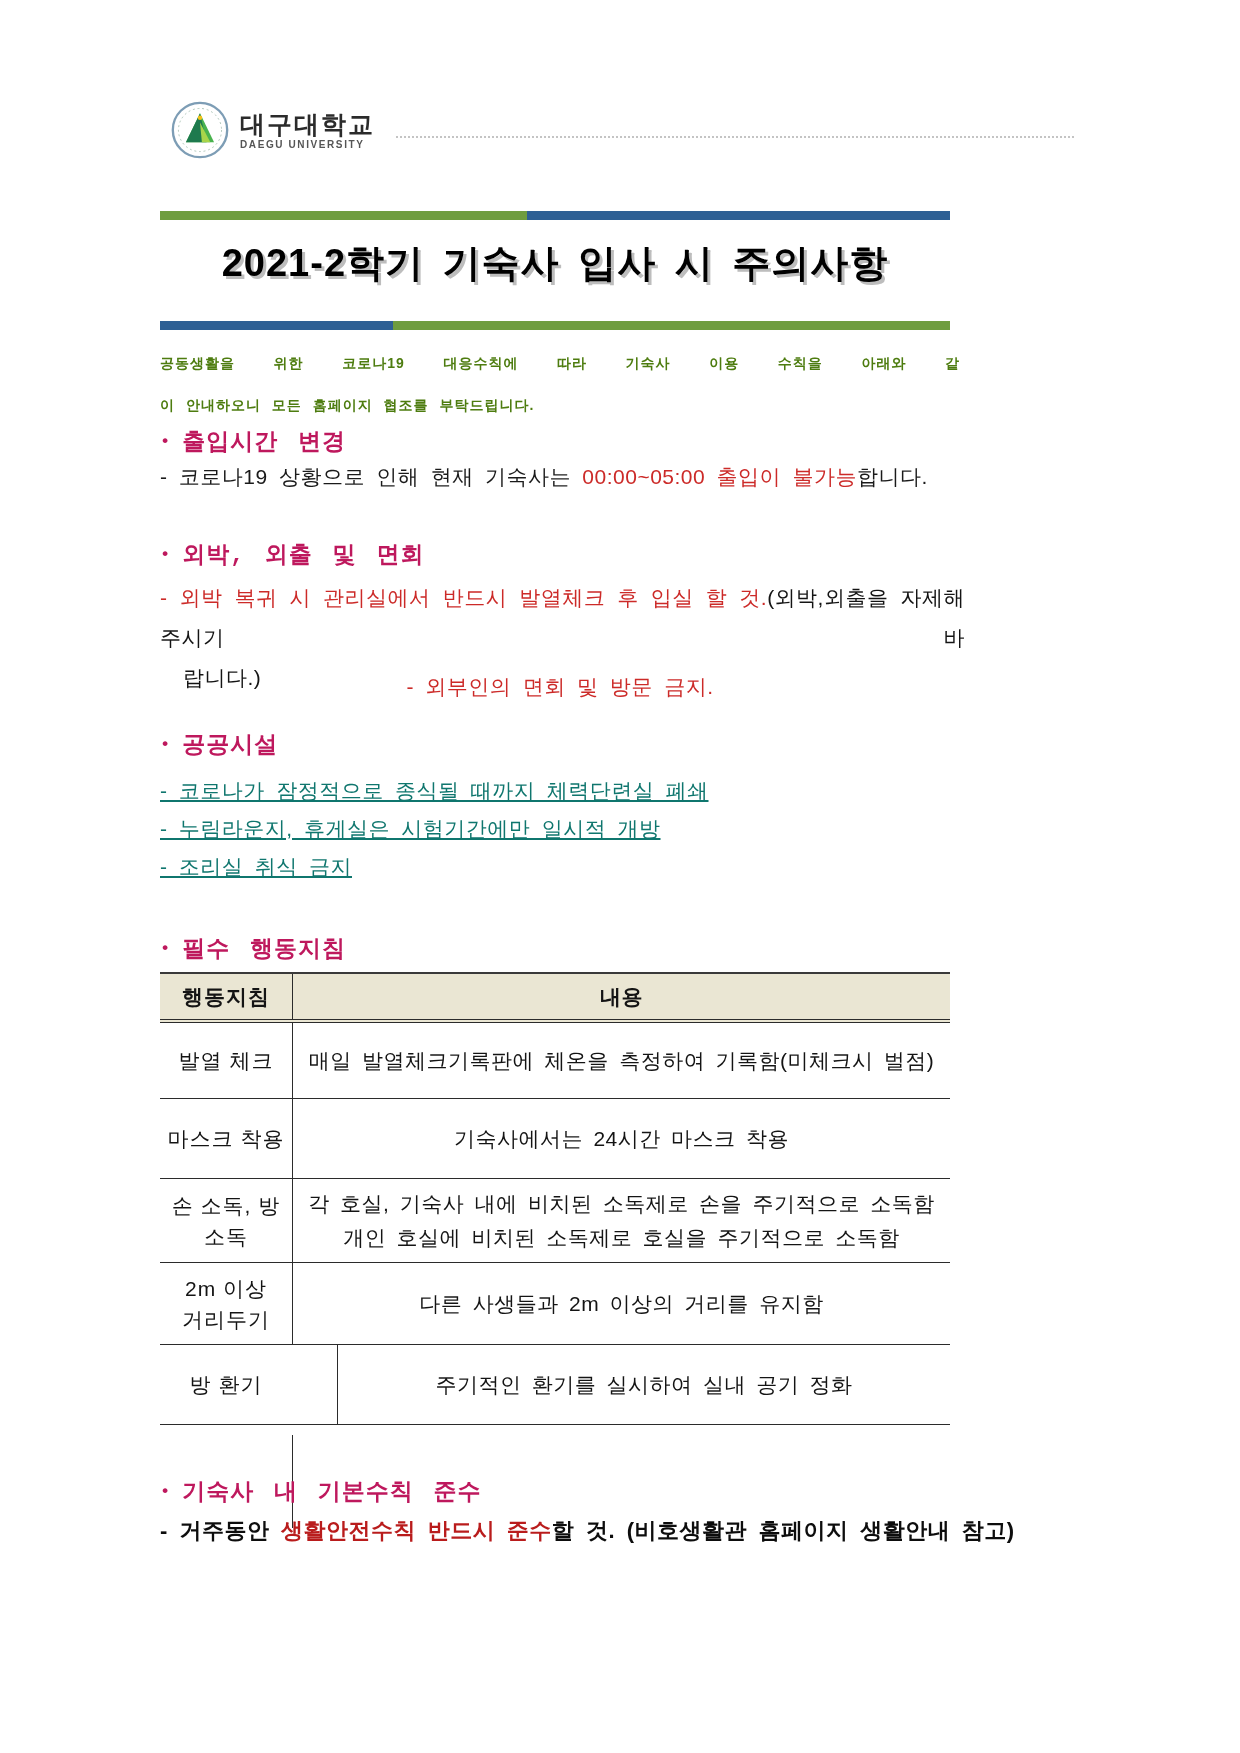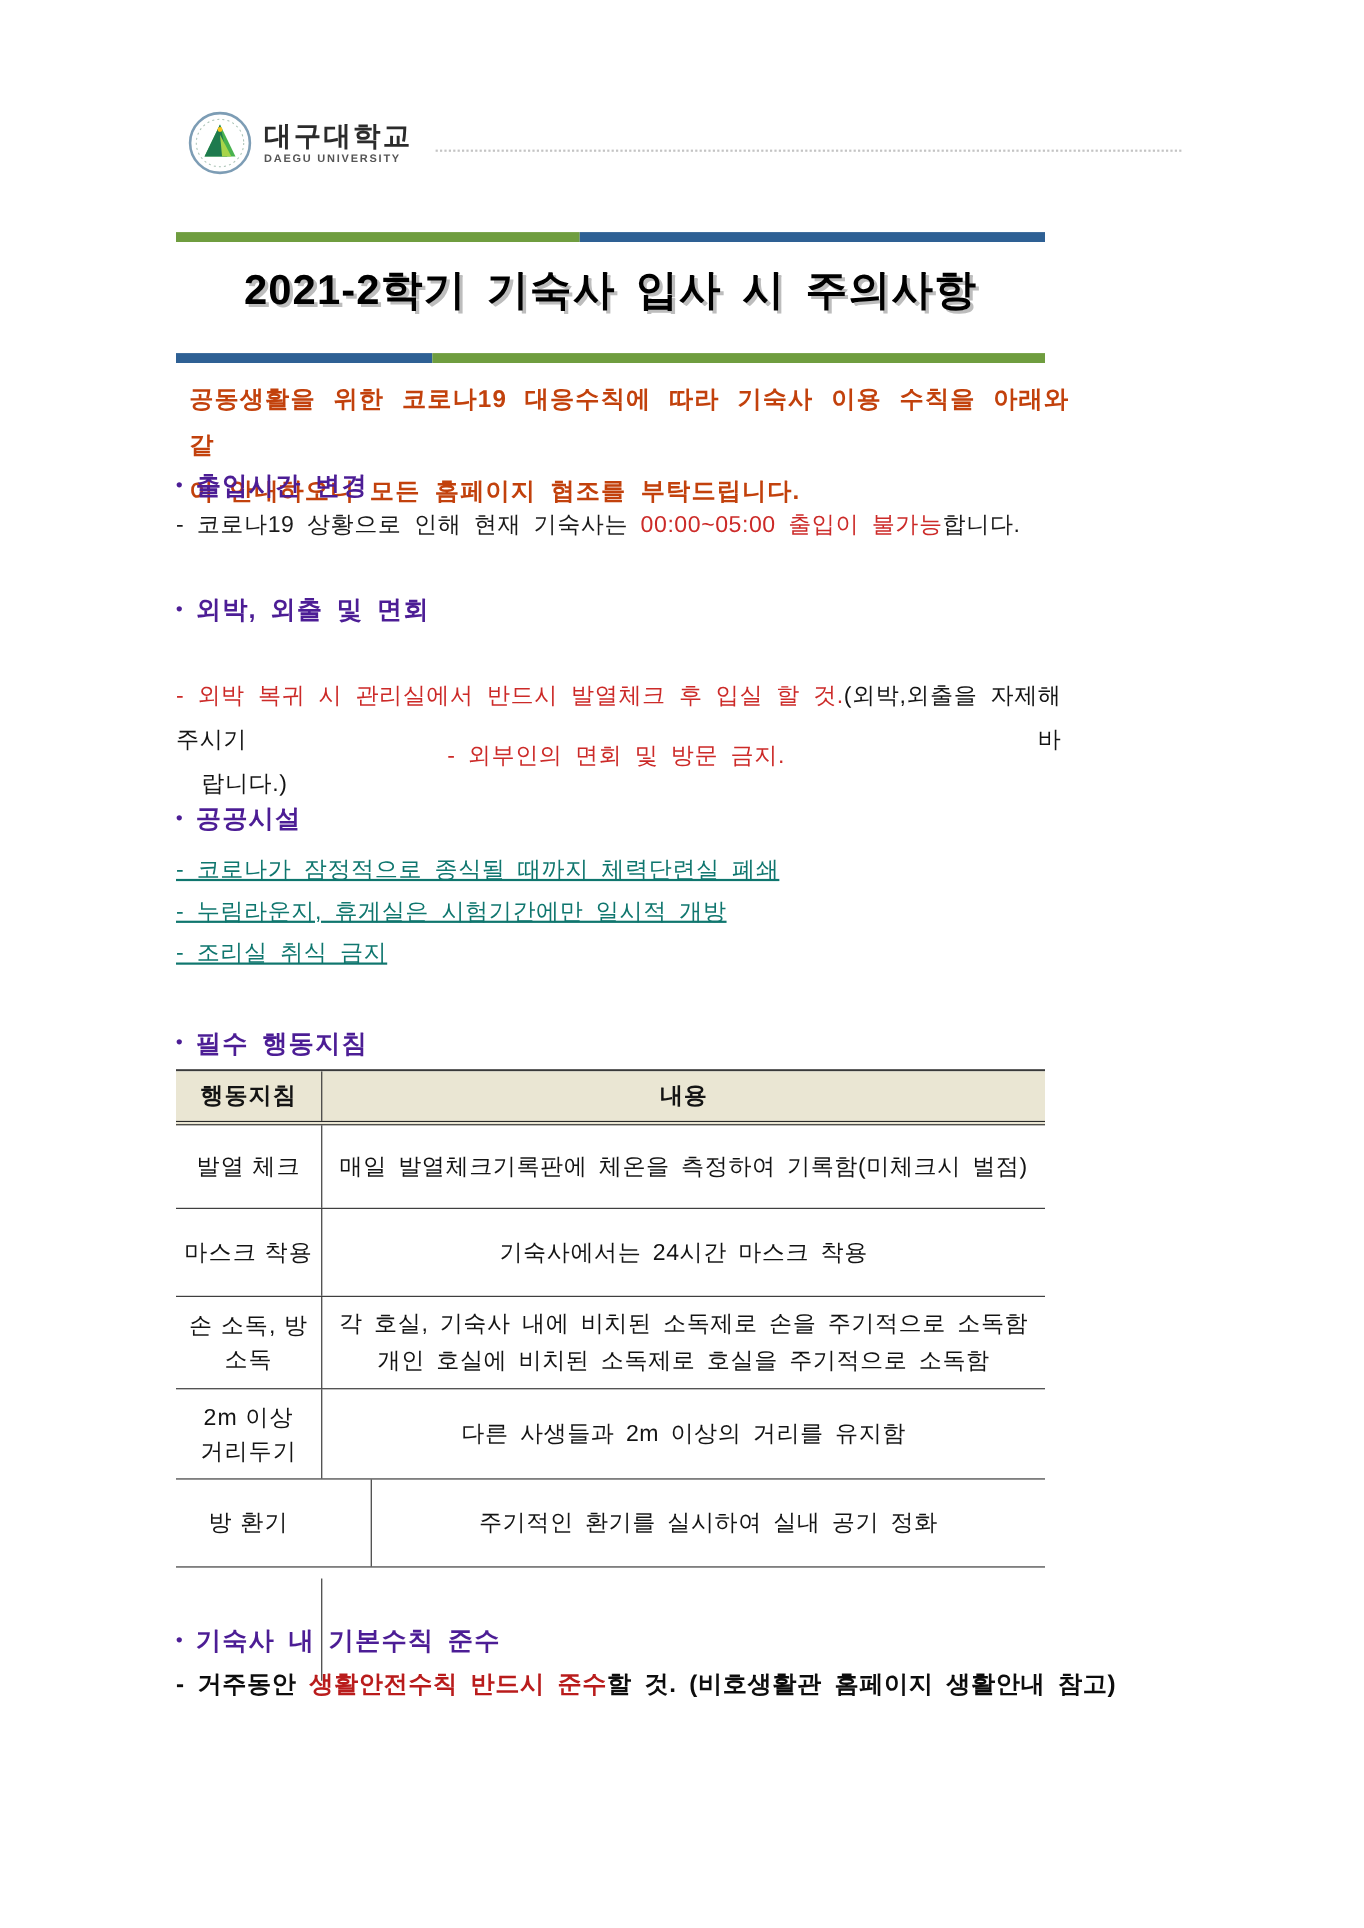--- a/index.html
+++ b/index.html
@@ -31,34 +31,34 @@
 
   
   .page-title {
     top:238px; left:160px; width:790px; text-align:center;
     font-size:38px; font-weight:800; color:#000;
     letter-spacing:1px; word-spacing:7px;
     text-shadow:3px 3px 0 #bdbdbd;
   }
 
   
-  .intro { top:342px; left:172px; width:800px; font-size:22px; font-weight:700;
-           letter-spacing:1px; word-spacing:6px; line-height:42px; color:#c2410c; }
+  .intro { top:342px; left:160px; width:800px; font-size:14px; font-weight:700;
+           letter-spacing:1px; word-spacing:6px; line-height:42px; color:#4d7c0f; }
   .just-line { text-align:justify; text-align-last:justify; }
 
   
-  .sec-heading { font-size:23px; font-weight:700; color:#4c1d95; letter-spacing:1px; word-spacing:5px; }
+  .sec-heading { font-size:23px; font-weight:700; color:#be185d; letter-spacing:1px; word-spacing:5px;font-family:Liberation Mono, monospace; }
   .bullet { display:inline-block; font-size:17px; margin-right:11px; vertical-align:3px; }
   .item { font-size:21px; letter-spacing:0.5px; word-spacing:5px; color:#1a1a1a;
           padding-left:26px; text-indent:-26px; width:800px; }
   .red { color:#cc2a28; }
   .h-entry { top:426px; left:160px; }
   .i-entry { top:463px; left:160px; }
   .h-overnight { top:539px; left:160px; }
-  .i-overnight1 { top:578px; left:160px; width:805px; font-size:21px; letter-spacing:0.5px; word-spacing:5px; line-height:40px;margin-top:35px; }
+  .i-overnight1 { top:578px; left:160px; width:805px; font-size:21px; letter-spacing:0.5px; word-spacing:5px; line-height:40px; }
   .i-overnight1 .l2 { padding-left:23px; }
   .i-overnight2 { top:673px; left:160px;text-align:center; }
   .h-facilities { top:729px; left:160px; }
   .i-facilities { top:772px; left:160px; font-size:21px; letter-spacing:0.5px; word-spacing:5px; line-height:38px; color:#0f766e;text-decoration:underline; }
 
   .h-actions { top:933px; left:160px; }
 
   
   .rules-table { top:972px; left:160px; width:790px; border-top:2px solid #3a3a3a; font-size:21px; }
   .t-row { display:flex; border-bottom:1px solid #2b2b2b; }

